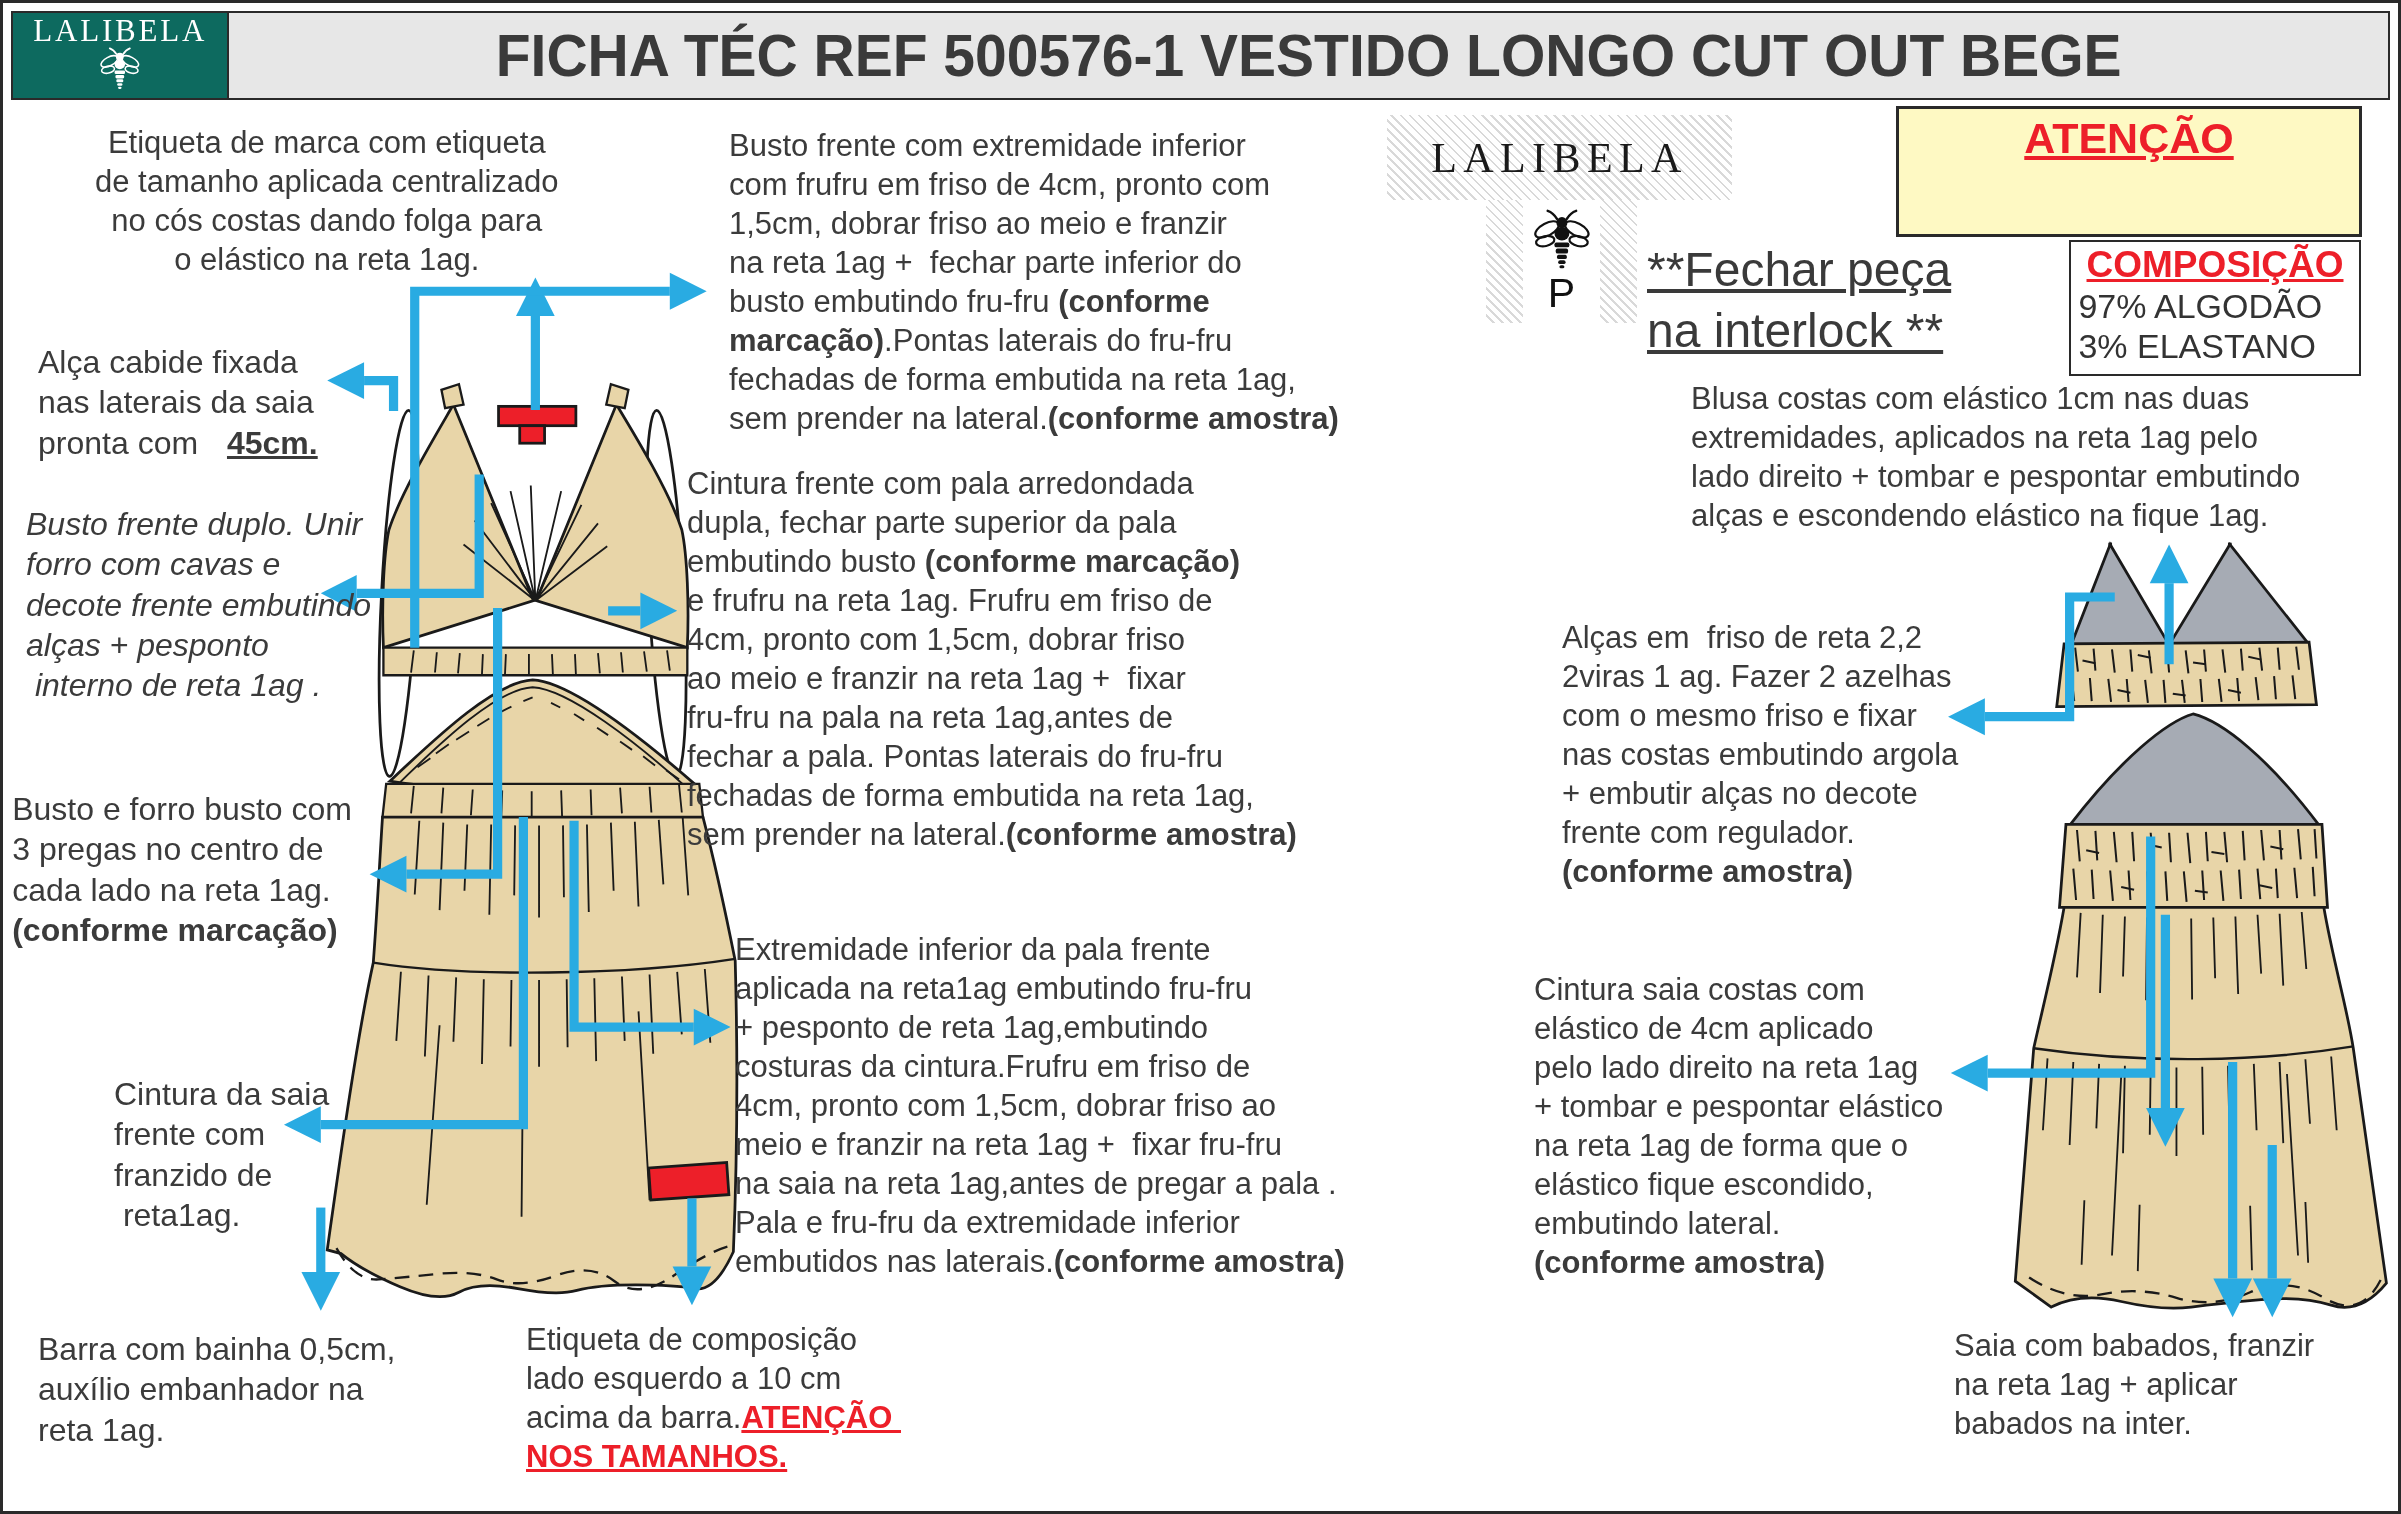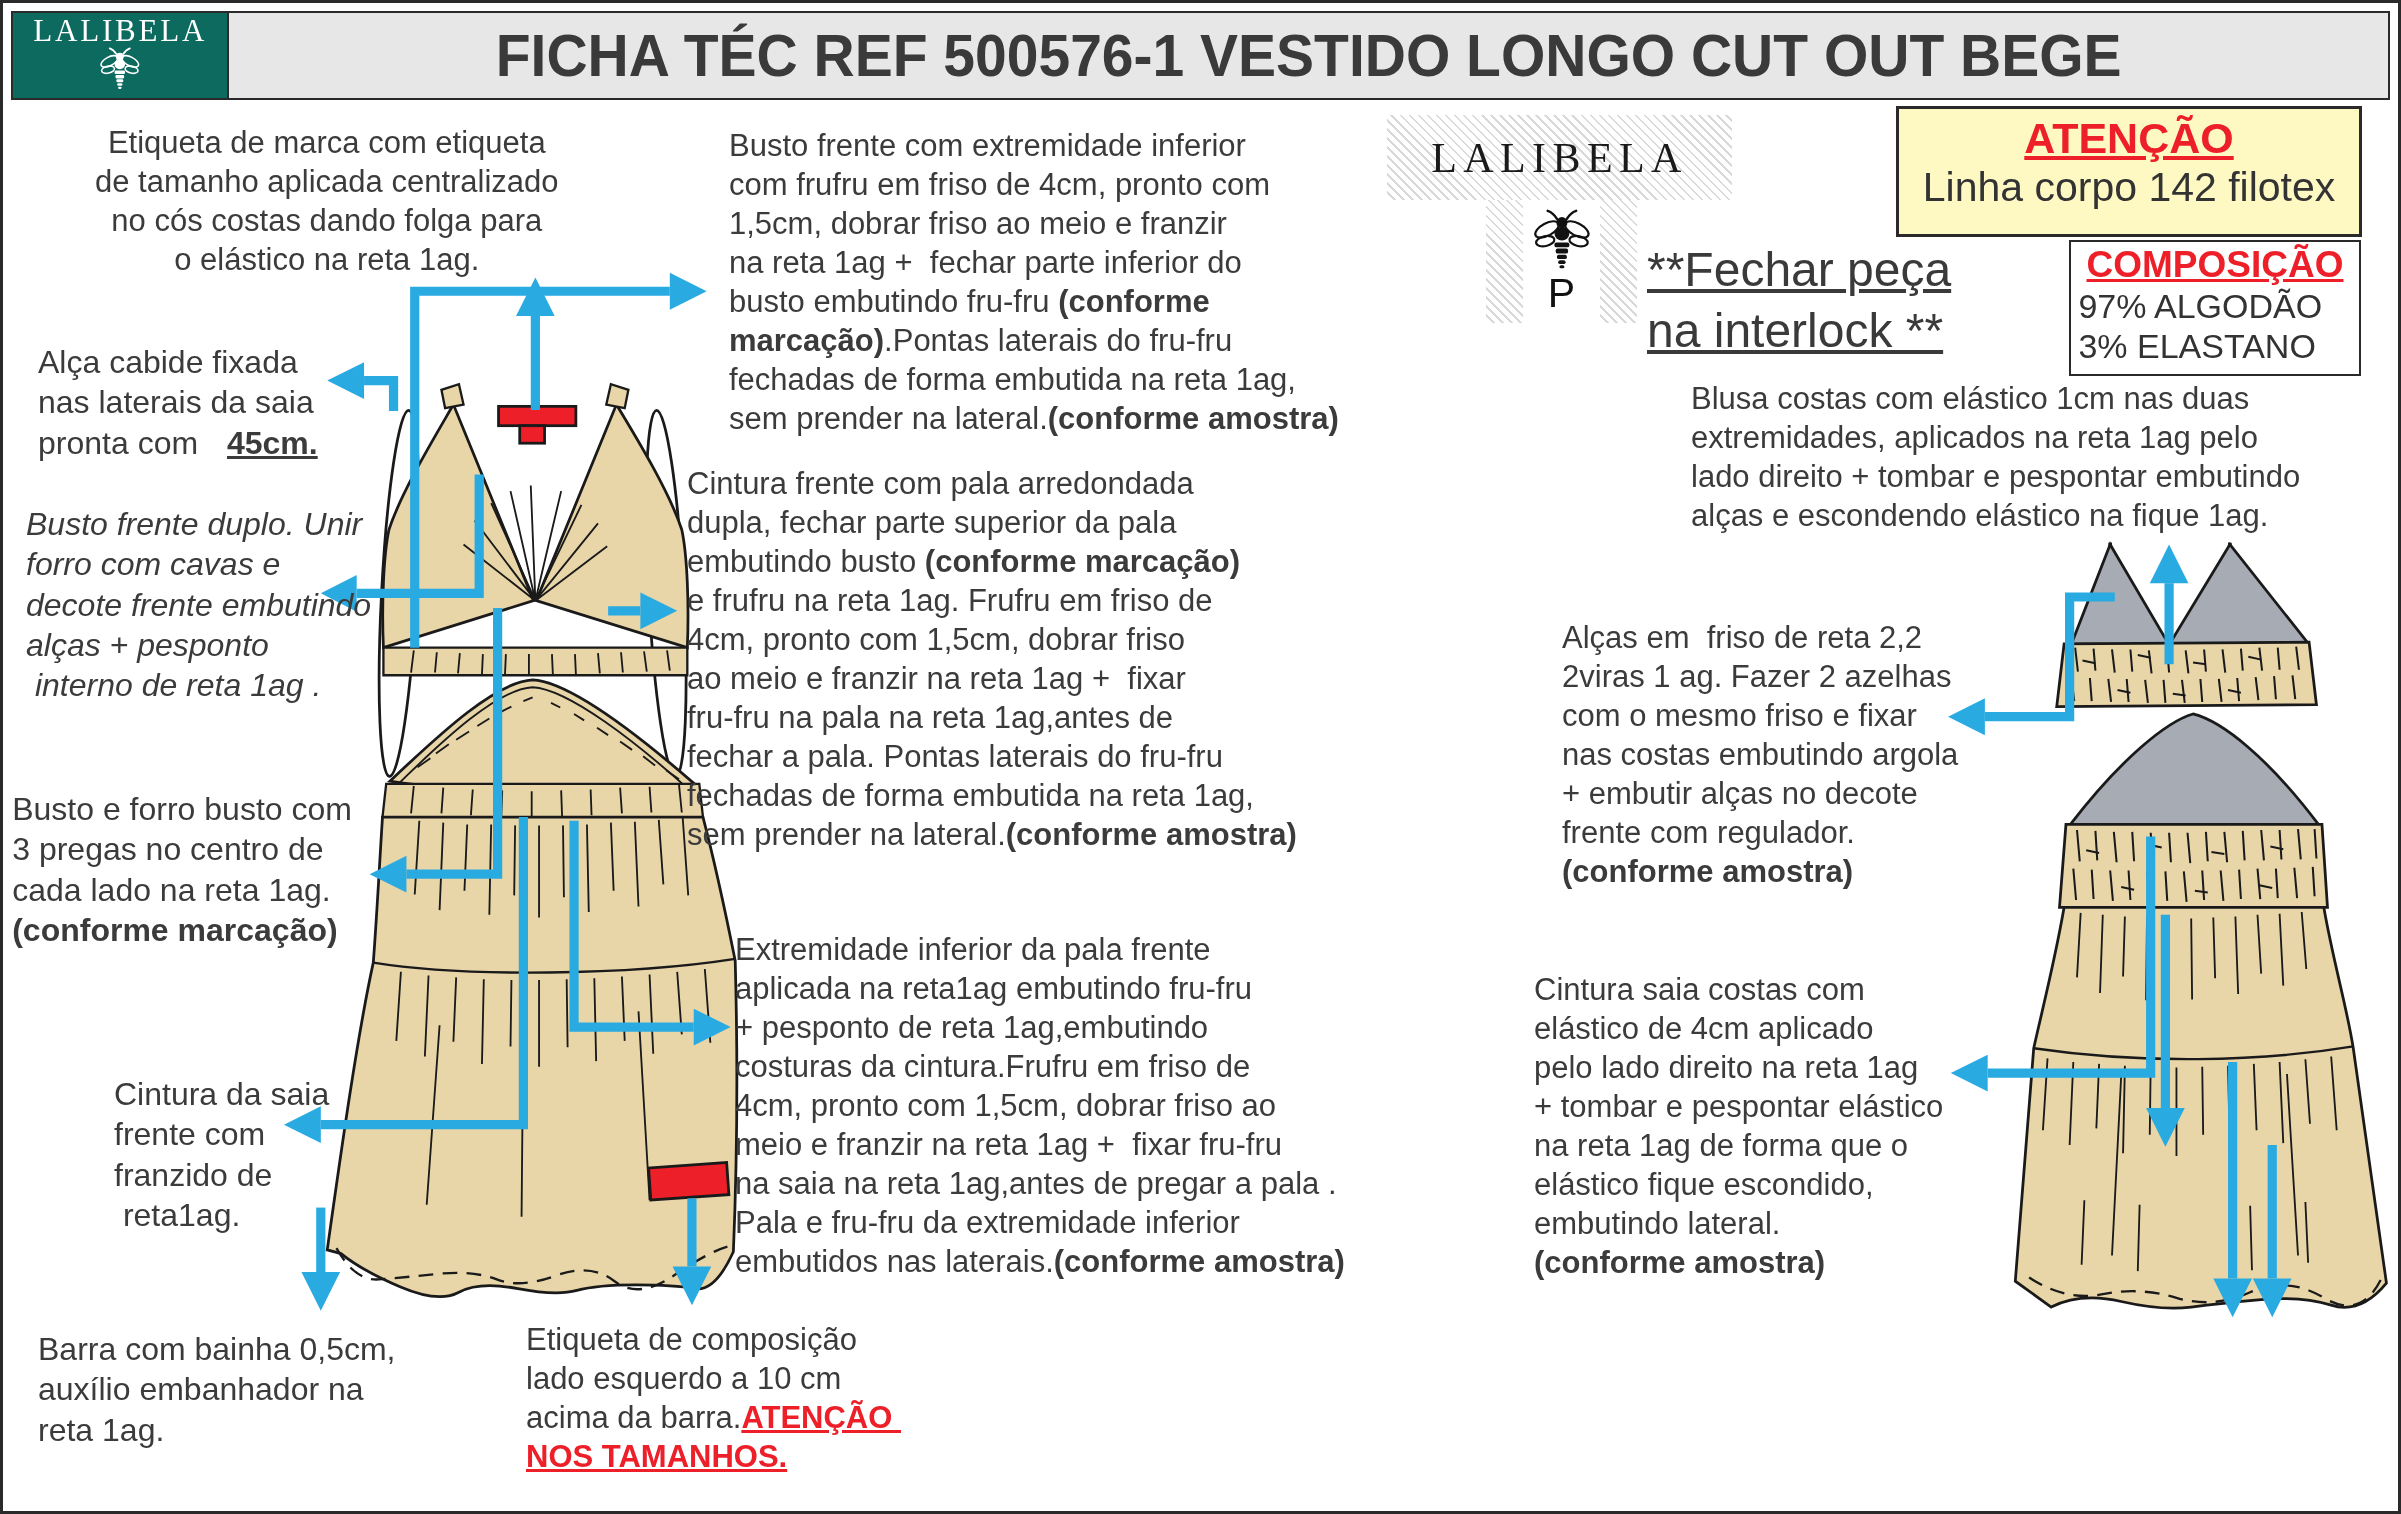--- a/index.html
+++ b/index.html
@@ -192,21 +192,20 @@
       <svg class="bee" viewBox="0 0 100 110">
           <use href="#bee"></use>
         </svg>
       <div class="bee-letter">P</div>
     </div>
     <div class="side hatch"></div>
   </div>
 
   <div class="atencao-box">
     <div class="atencao-title">ATENÇÃO</div>
-    <div class="atencao-body">Linha corpo 142 filotex</div>
   </div>
   <div class="comp-box">
     <div class="comp-title">COMPOSIÇÃO</div>
     <div class="comp-line">97% ALGODÃO</div>
     <div class="comp-line">3% ELASTANO</div>
   </div>
   <div class="interlock"><span class="s-p">**Fechar peça
 na interlock **</span></div>
 
   <div class="ann center" style="left:92px;top:120px;"><span class="s-p">Etiqueta de marca com etiqueta
@@ -275,15 +274,18 @@
 frente com regulador.
 </span><span class="s-bold">(conforme amostra)</span></div>
   <div class="ann" style="left:1531px;top:967px;"><span class="s-p">Cintura saia costas com
 elástico de 4cm aplicado
 pelo lado direito na reta 1ag
 + tombar e pespontar elástico
 na reta 1ag de forma que o
 elástico fique escondido,
 embutindo lateral.
 </span><span class="s-bold">(conforme amostra)</span></div>
+  <div class="ann" style="left:1951px;top:1323px;"><span class="s-p">Saia com babados, franzir
+na reta 1ag + aplicar
+babados na inter.</span></div>
 
 </div>
 
 
 </body></html>

